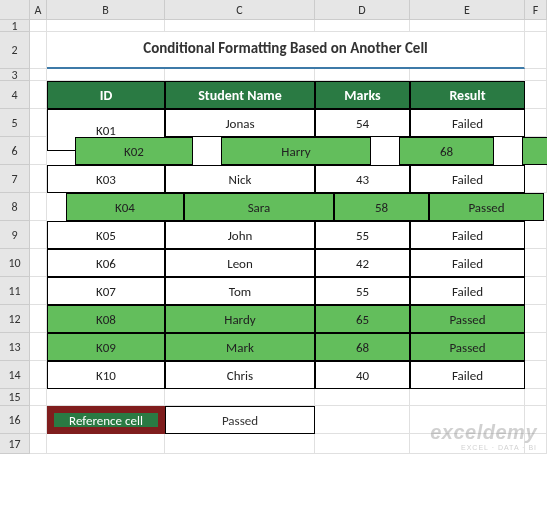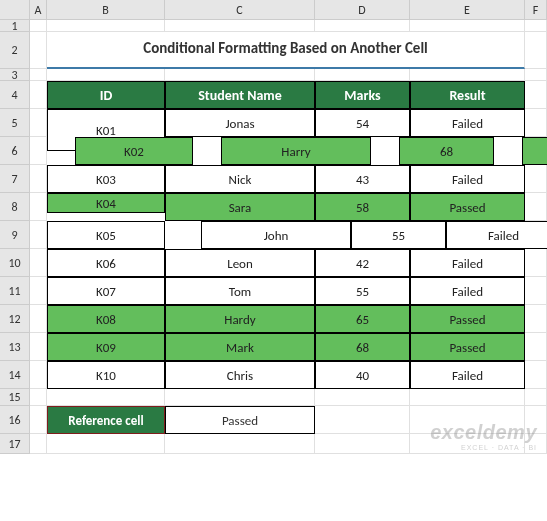--- a/index.html
+++ b/index.html
@@ -82,22 +82,22 @@
     }
     .data-cell {
       border: 1px solid #000;
       background: #fff;
       color: #222;
     }
     .highlight { background: #63be5c !important; }
     .ref-label {
       background: #2a7a43;
       color: #fff;
-      font-weight: bold;
-      border: 1px solid #7f1d1d;
+      font-weight: normal;
+      border: 7px solid #7f1d1d;
     }
     .ref-value {
       background: #fff;
       border: 1px solid #000;
       color: #333;
     }
     .watermark {
       position: absolute;
       right: 10px;
       bottom: 70px;
@@ -190,30 +190,30 @@
       <div class="row" style="height: 28px;">
         <div class="cell " style="width: 17px; height: 28px;"></div>
         <div class="cell data-cell" style="width: 118px; height: 28px;">K03</div>
         <div class="cell data-cell" style="width: 150px; height: 28px;">Nick</div>
         <div class="cell data-cell" style="width: 95px; height: 28px;">43</div>
         <div class="cell data-cell" style="width: 115px; height: 28px;">Failed</div>
         <div class="cell " style="width: 22px; height: 28px;"></div>
       </div>
       <div class="row" style="height: 28px;">
         <div class="cell " style="width: 17px; height: 28px;"></div>
-        <div class="cell data-cell highlight" style="width: 118px; height: 20px;">K04</div>
+        <div class="cell data-cell highlight" style="width: 118px; height: 28px; margin-left: 19px;">K04</div>
         <div class="cell data-cell highlight" style="width: 150px; height: 28px;">Sara</div>
         <div class="cell data-cell highlight" style="width: 95px; height: 28px;">58</div>
         <div class="cell data-cell highlight" style="width: 115px; height: 28px;">Passed</div>
         <div class="cell " style="width: 22px; height: 28px;"></div>
       </div>
       <div class="row" style="height: 28px;">
         <div class="cell " style="width: 17px; height: 28px;"></div>
         <div class="cell data-cell" style="width: 118px; height: 28px;">K05</div>
-        <div class="cell data-cell" style="width: 150px; height: 28px; margin-left: 36px;">John</div>
+        <div class="cell data-cell" style="width: 150px; height: 28px;">John</div>
         <div class="cell data-cell" style="width: 95px; height: 28px;">55</div>
         <div class="cell data-cell" style="width: 115px; height: 28px;">Failed</div>
         <div class="cell " style="width: 22px; height: 28px;"></div>
       </div>
       <div class="row" style="height: 28px;">
         <div class="cell " style="width: 17px; height: 28px;"></div>
         <div class="cell data-cell" style="width: 118px; height: 28px;">K06</div>
         <div class="cell data-cell" style="width: 150px; height: 28px;">Leon</div>
         <div class="cell data-cell" style="width: 95px; height: 28px;">42</div>
         <div class="cell data-cell" style="width: 115px; height: 28px;">Failed</div>

